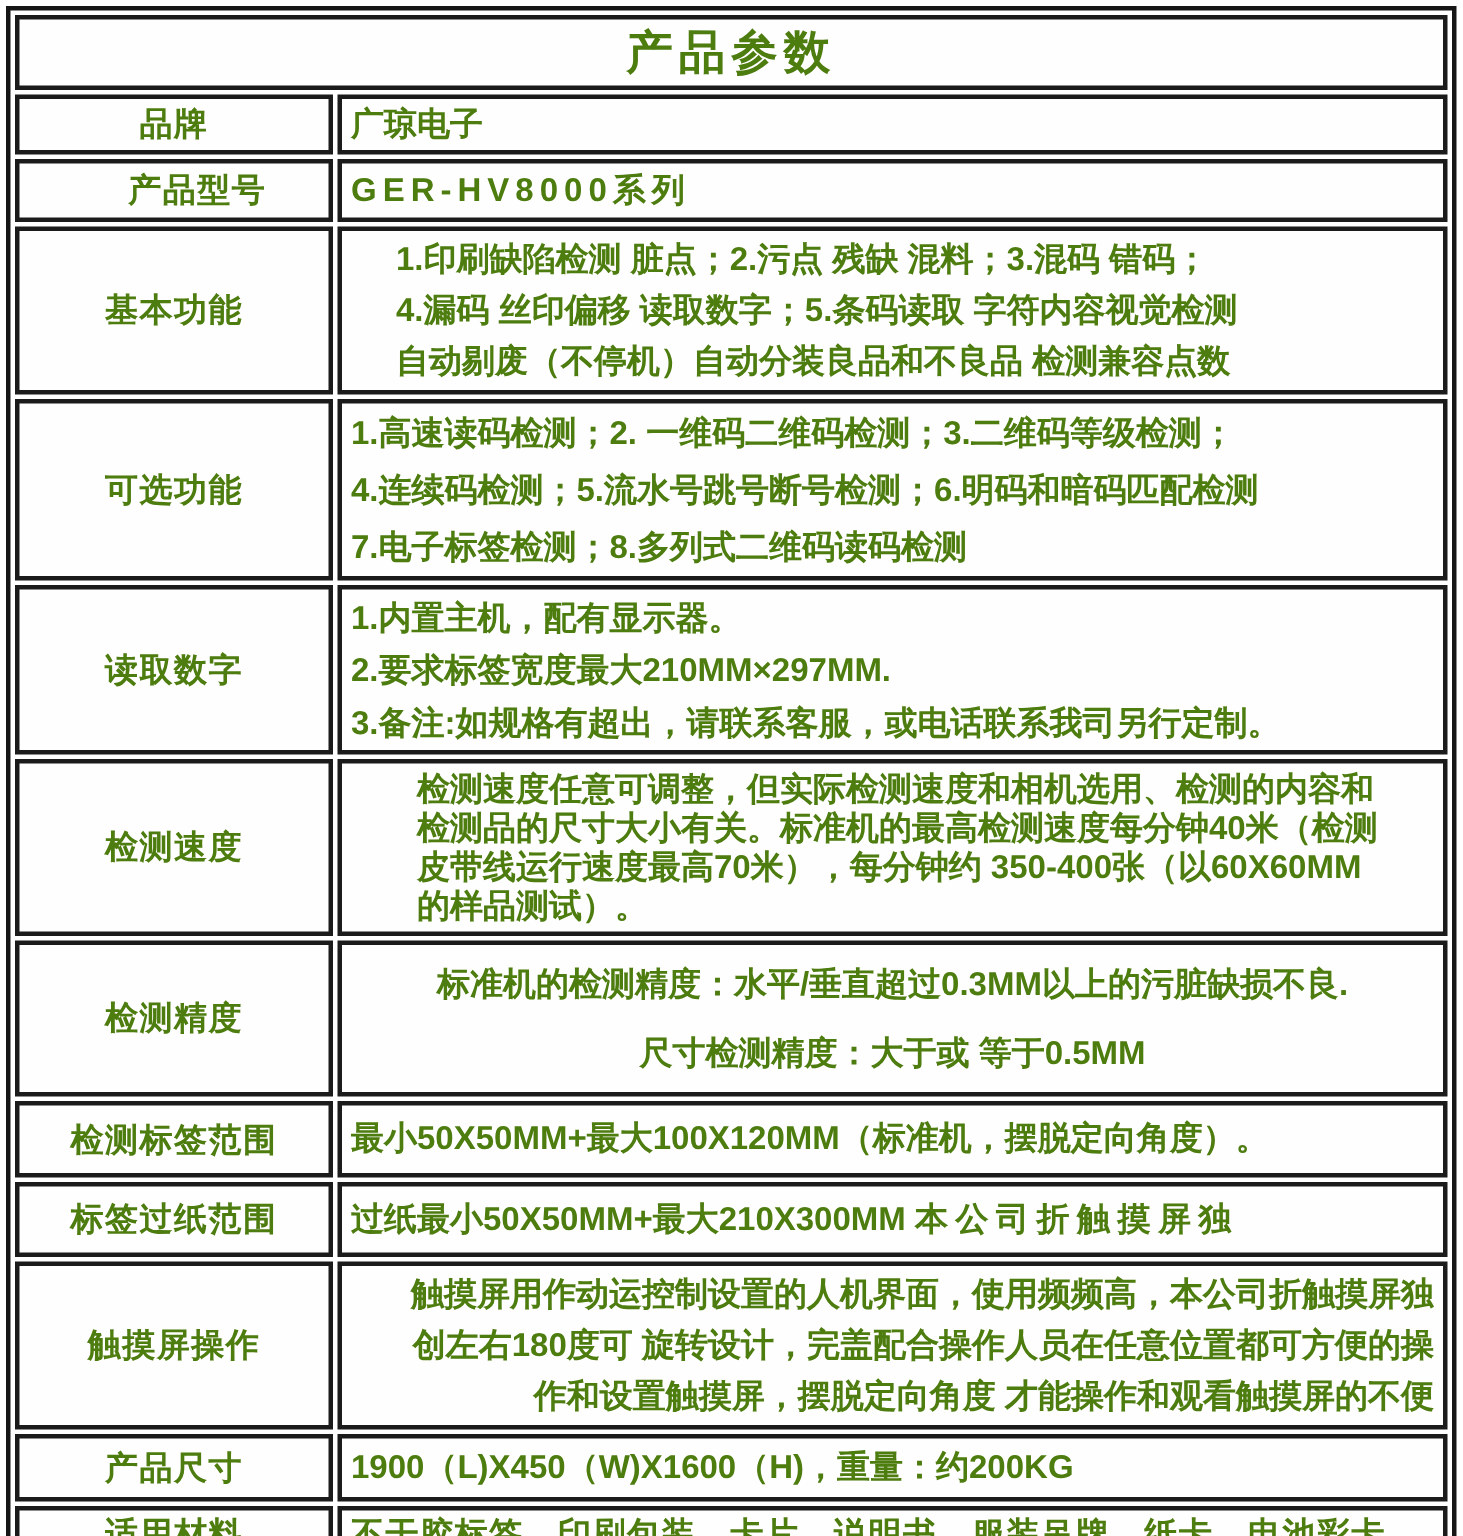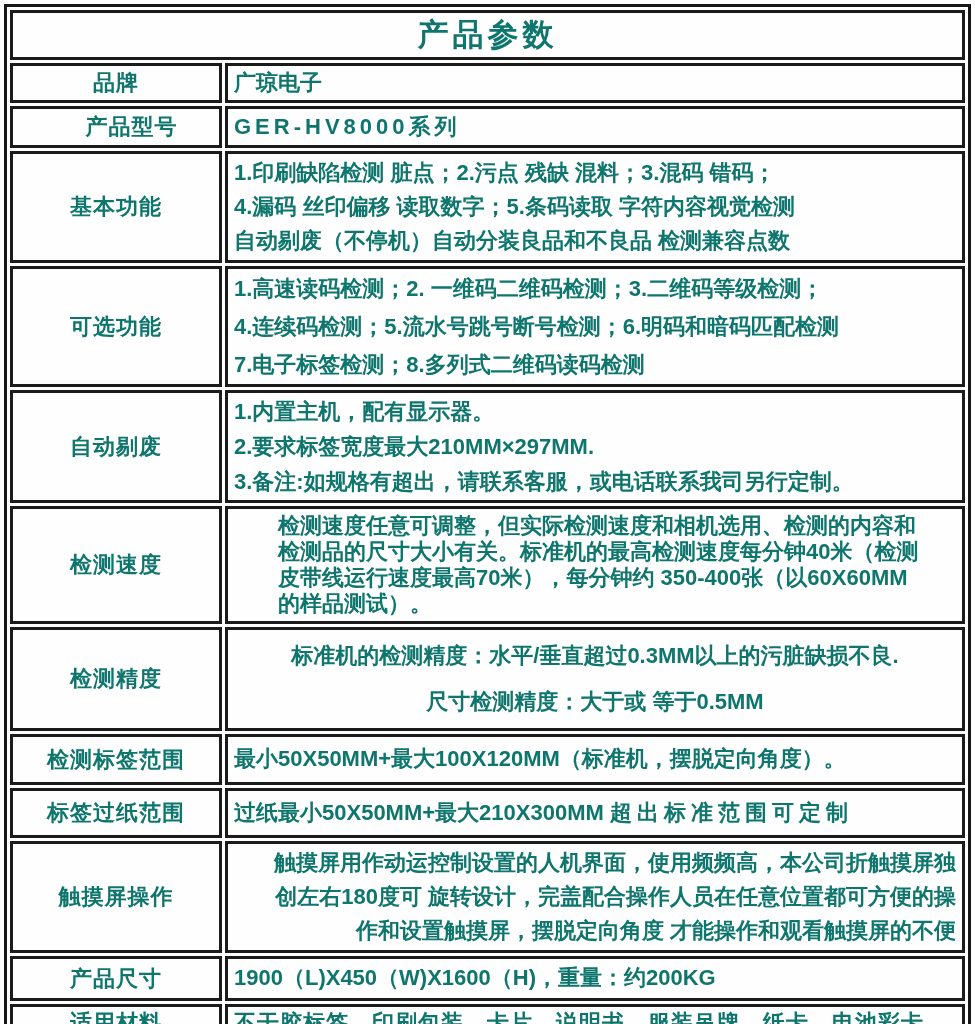--- a/index.html
+++ b/index.html
@@ -21,21 +21,21 @@
     border-collapse: separate;
     border-spacing: 3px;
     border: 3px solid #161616;
     background: #ffffff;
     table-layout: fixed;
   }
   td {
     border: 3px solid #1b1b1b;
     background: #fffefe;
     font-weight: bold;
-    color: #0f766e;
+    color: #4d7c0f;
     overflow: hidden;
   }
   col.c-label { width: 212px; }
   td.title-cell {
     height: 40px;
     text-align: center;
     vertical-align: middle;
     font-size: 31px;
     letter-spacing: 4px;
   }
@@ -64,21 +64,21 @@
   .h-range2  { height: 42px; }
   .h-touch   { height: 104px; text-align: right; }
   .h-size    { height: 37px; }
   .h-mat     { height: 28px; }
 
   .model-value {
     font-size: 27px;
     letter-spacing: 4px;
   }
   .brand-value { font-size: 23px; }
-  .cell-basic .line { line-height: 34px; }
+  .cell-basic .line { line-height: 34px; margin-left: 30px; }
   .cell-opt   .line { line-height: 38px; }
   .cell-notes .line { line-height: 35px; }
   .cell-speed .line { line-height: 26px; font-size: 22px; margin-left: 44px; }
   .cell-prec  { padding-left: 12px; }
   .cell-prec  .line { line-height: 46px; text-align: center; }
   .cell-touch .line { line-height: 34px; }
   .single-line { font-size: 23px; }
   .mat-line { font-size: 22px; letter-spacing: 1px; }
   .spaced { letter-spacing: 5px; }
 </style>
@@ -119,21 +119,21 @@
     <tr>
       <td class="label h-opt">可选功能</td>
       <td class="content h-opt cell-opt">
         <div class="line">1.高速读码检测；2. 一维码二维码检测；3.二维码等级检测；</div>
         <div class="line">4.连续码检测；5.流水号跳号断号检测；6.明码和暗码匹配检测</div>
         <div class="line">7.电子标签检测；8.多列式二维码读码检测</div>
       </td>
     </tr>
 
     <tr>
-      <td class="label h-notes">自动剔废</td>
+      <td class="label h-notes">读取数字</td>
       <td class="content h-notes cell-notes">
         <div class="line">1.内置主机，配有显示器。</div>
         <div class="line">2.要求标签宽度最大210MM×297MM.</div>
         <div class="line">3.备注:如规格有超出，请联系客服，或电话联系我司另行定制。</div>
       </td>
     </tr>
 
     <tr>
       <td class="label h-speed">检测速度</td>
       <td class="content h-speed cell-speed">
@@ -153,21 +153,21 @@
     </tr>
 
     <tr>
       <td class="label h-range1">检测标签范围</td>
       <td class="content h-range1 single-line">最小50X50MM+最大100X120MM（标准机，摆脱定向角度）。</td>
     </tr>
 
     <tr>
       <td class="label h-range2">标签过纸范围</td>
       <td class="content h-range2 single-line">
-        <span>过纸最小50X50MM+最大210X300MM </span><span class="spaced">超出标准范围可定制</span>
+        <span>过纸最小50X50MM+最大210X300MM </span><span class="spaced">本公司折触摸屏独</span>
       </td>
     </tr>
 
     <tr>
       <td class="label h-touch">触摸屏操作</td>
       <td class="content h-touch cell-touch">
         <div class="line">触摸屏用作动运控制设置的人机界面，使用频频高，本公司折触摸屏独</div>
         <div class="line">创左右180度可 旋转设计，完盖配合操作人员在任意位置都可方便的操</div>
         <div class="line">作和设置触摸屏，摆脱定向角度 才能操作和观看触摸屏的不便</div>
       </td>

